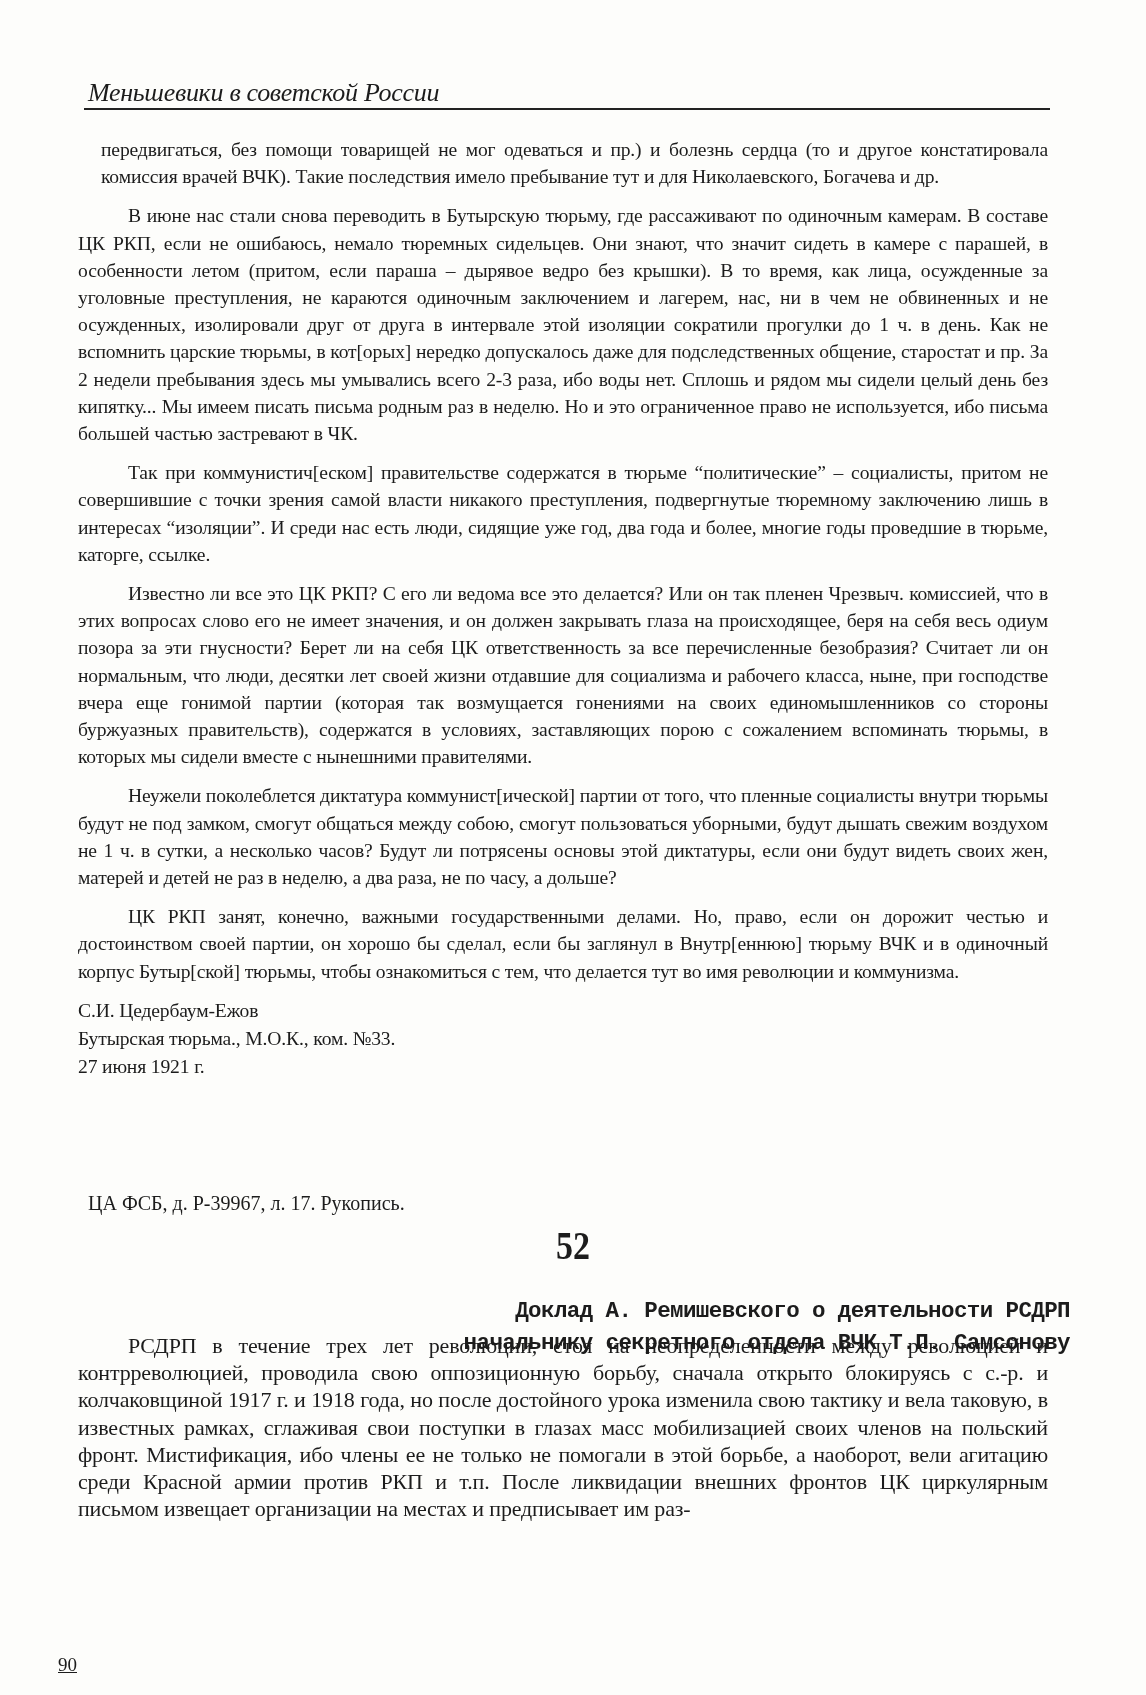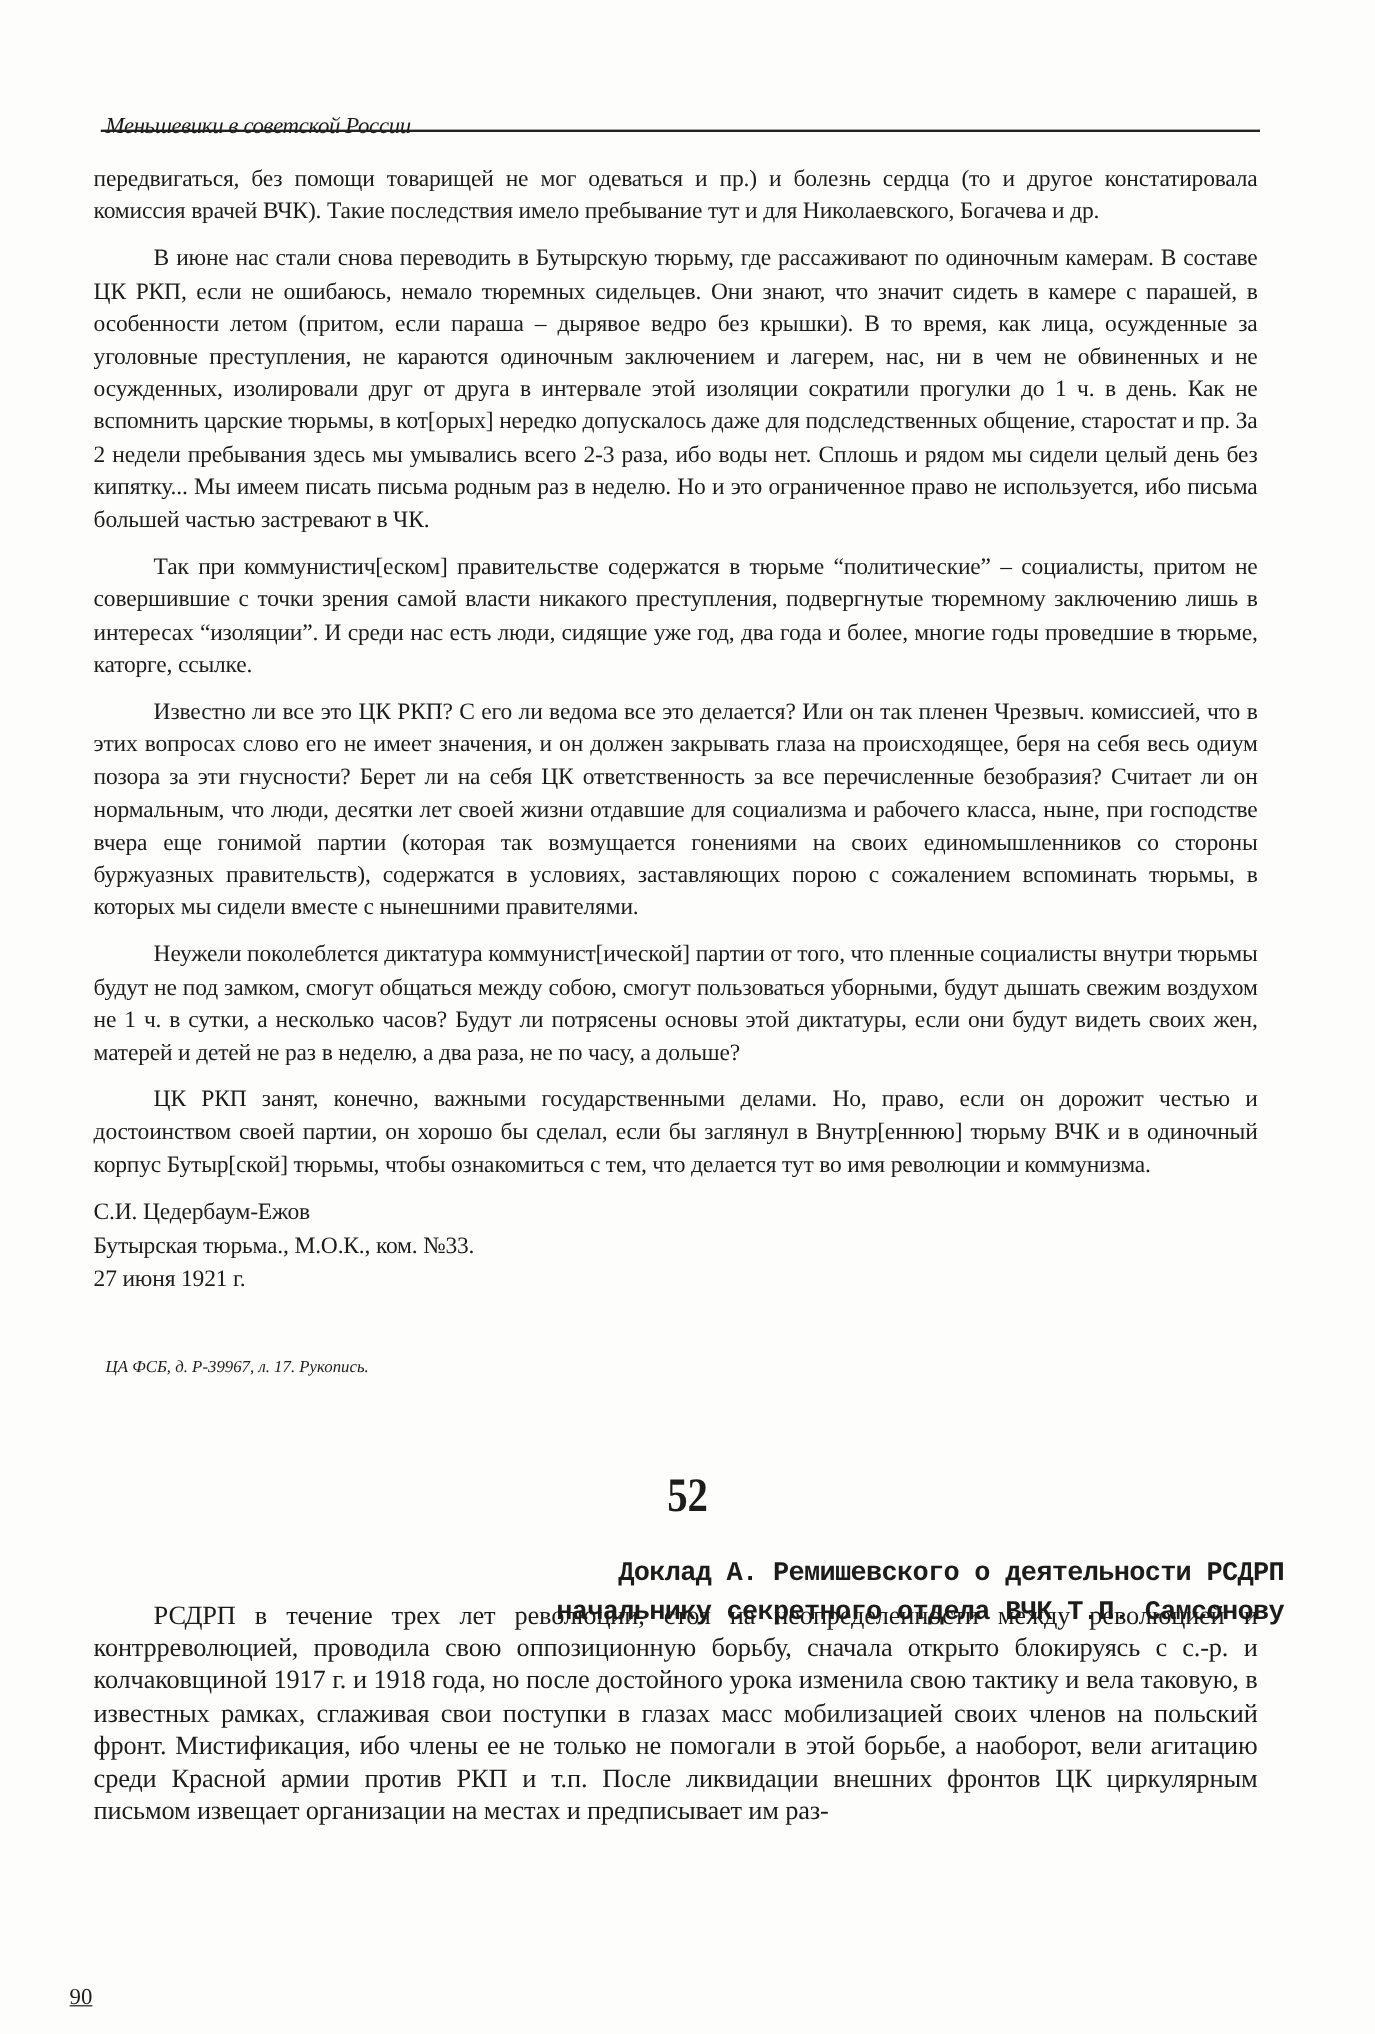--- a/index.html
+++ b/index.html
@@ -1,36 +1,36 @@
 <!DOCTYPE html>
 <html><head>
 <meta charset="utf-8">
 <style>
   html, body { margin: 0; padding: 0; }
   body {
     width: 1146px; height: 1695px; background: #fdfdfb; position: relative; overflow: hidden;
     font-family: "Liberation Serif", "DejaVu Serif", serif; color: #1c1c1c;
   }
   .running-head {
-    position: absolute; left: 88px; top: 95px; font-style: italic; font-size: 19px;
+    position: absolute; left: 88px; top: 78px; font-style: italic; font-size: 26px;
     font-family: "Liberation Serif", serif; letter-spacing: -0.3px;
   }
   .rule {
     position: absolute; left: 84px; top: 108px; width: 966px; height: 0;
     border-top: 2px solid #222; 
   }
   .body-text {
     position: absolute; left: 78px; top: 136px; width: 970px;
     font-size: 19.6px; line-height: 27.2px; text-align: justify; letter-spacing: -0.15px;
   }
   .body-text p { margin: 0 0 12px 0; text-indent: 50px; }
-  .body-text p.cont { text-indent: 0; }
+  .body-text p.cont { text-indent: 0; margin-left: 23px; }
   .signature { text-align: left; font-size: 19.6px; line-height: 28px; margin-top: 6px; }
   .source {
-    position: absolute; left: 88px; top: 1132px; font-style: italic; font-size: 14px;
+    position: absolute; left: 88px; top: 1192px; font-size: 20px;
   }
   .doc-number {
     position: absolute; left: 0; width: 1146px; top: 1222px; text-align: center;
     font-size: 40px; font-weight: bold; font-family: "Liberation Serif", serif; transform: scaleX(0.85);
   }
   .doc-title {
     position: absolute; left: 70px; width: 1000px; top: 1295px; text-align: right;
     font-family: Liberation Mono, monospace; font-weight: bold; font-size: 22.5px; line-height: 32px;
     letter-spacing: -0.6px;
   }

